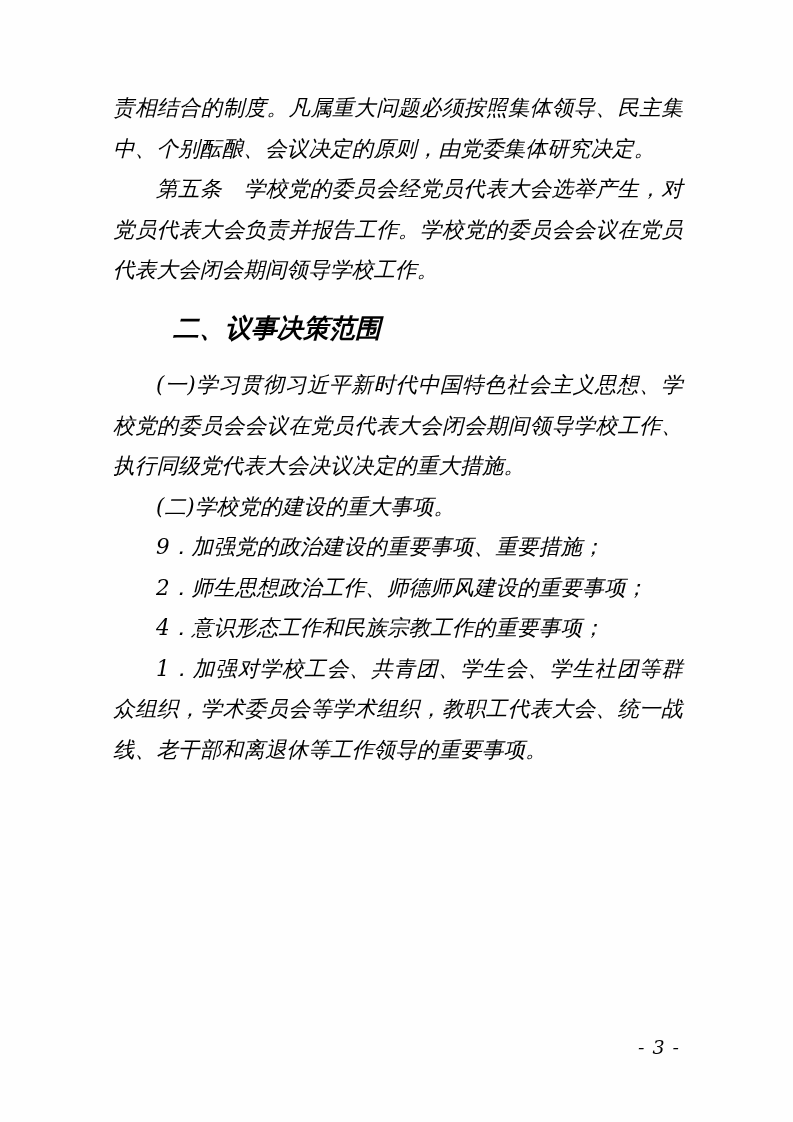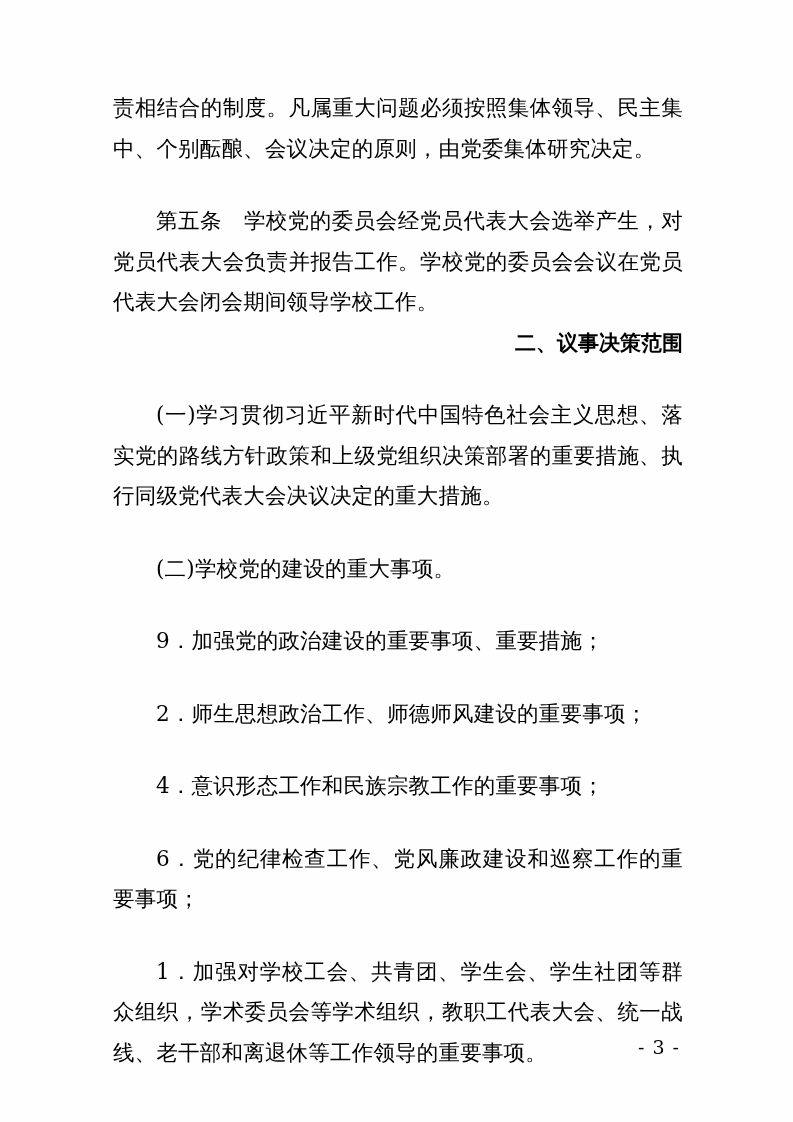--- a/index.html
+++ b/index.html
@@ -13,48 +13,47 @@
     font-family: "DejaVu Serif", "Liberation Serif", serif;
     color: #000000;
     overflow: hidden;
   }
   .page {
     position: relative;
     width: 793px;
     height: 1122px;
     background: #fefefe;
     box-sizing: border-box;
+    font-style: italic;
   }
   .content {
     position: absolute;
     left: 113px;
     top: 88px;
     width: 570px;
   }
   .para {
     font-size: 21.5px;
     line-height: 40.5px;
     text-align: justify;
     text-justify: inter-ideograph;
     margin: 0;
     letter-spacing: 0.2px;
     font-family: "DejaVu Serif", "Liberation Serif", serif;
   }
   .indent2 {
     text-indent: 43px;
-    margin-top: 32px;
   }
   .heading {
-    font-size: 21px;
+    font-size: 26px;
     line-height: 40.5px;
-    margin: 0;
+    margin: 17px;
     text-indent: 43px;
     font-weight: bold;
     font-family: "DejaVu Sans", "Liberation Sans", sans-serif;
-    text-align: right;
   }
   .page-number {
     position: absolute;
     left: 0;
     right: 0;
     top: 1036px;
     text-align: right;
     padding-right: 113px;
     font-size: 19px;
     font-family: "DejaVu Serif", "Liberation Serif", serif;
@@ -67,33 +66,32 @@
 <div class="page">
   <div class="content">
 
     <p class="para">责相结合的制度。凡属重大问题必须按照集体领导、民主集中、个别酝酿、会议决定的原则，由党委集体研究决定。</p>
 
     <p class="para indent2">第五条　学校党的委员会经党员代表大会选举产生，对党员代表大会负责并报告工作。学校党的委员会会议在党员代表大会闭会期间领导学校工作。</p>
 
     <p class="heading">二、议事决策范围</p>
 
 
-    <p class="para indent2">(一)学习贯彻习近平新时代中国特色社会主义思想、落实党的路线方针政策和上级党组织决策部署的重要措施、执行同级党代表大会决议决定的重大措施。</p>
+    <p class="para indent2">(一)学习贯彻习近平新时代中国特色社会主义思想、学校党的委员会会议在党员代表大会闭会期间领导学校工作、执行同级党代表大会决议决定的重大措施。</p>
 
     <p class="para indent2">(二)学校党的建设的重大事项。</p>
 
     <p class="para indent2">9．加强党的政治建设的重要事项、重要措施；</p>
 
 
     <p class="para indent2">2．师生思想政治工作、师德师风建设的重要事项；</p>
 
     <p class="para indent2">4．意识形态工作和民族宗教工作的重要事项；</p>
 
 
-    <p class="para indent2">6．党的纪律检查工作、党风廉政建设和巡察工作的重要事项；</p>
 
     <p class="para indent2">1．加强对学校工会、共青团、学生会、学生社团等群众组织，学术委员会等学术组织，教职工代表大会、统一战线、老干部和离退休等工作领导的重要事项。</p>
 
 
 
   </div>
 
   <div class="page-number">- 3 -</div>
 </div>
 

